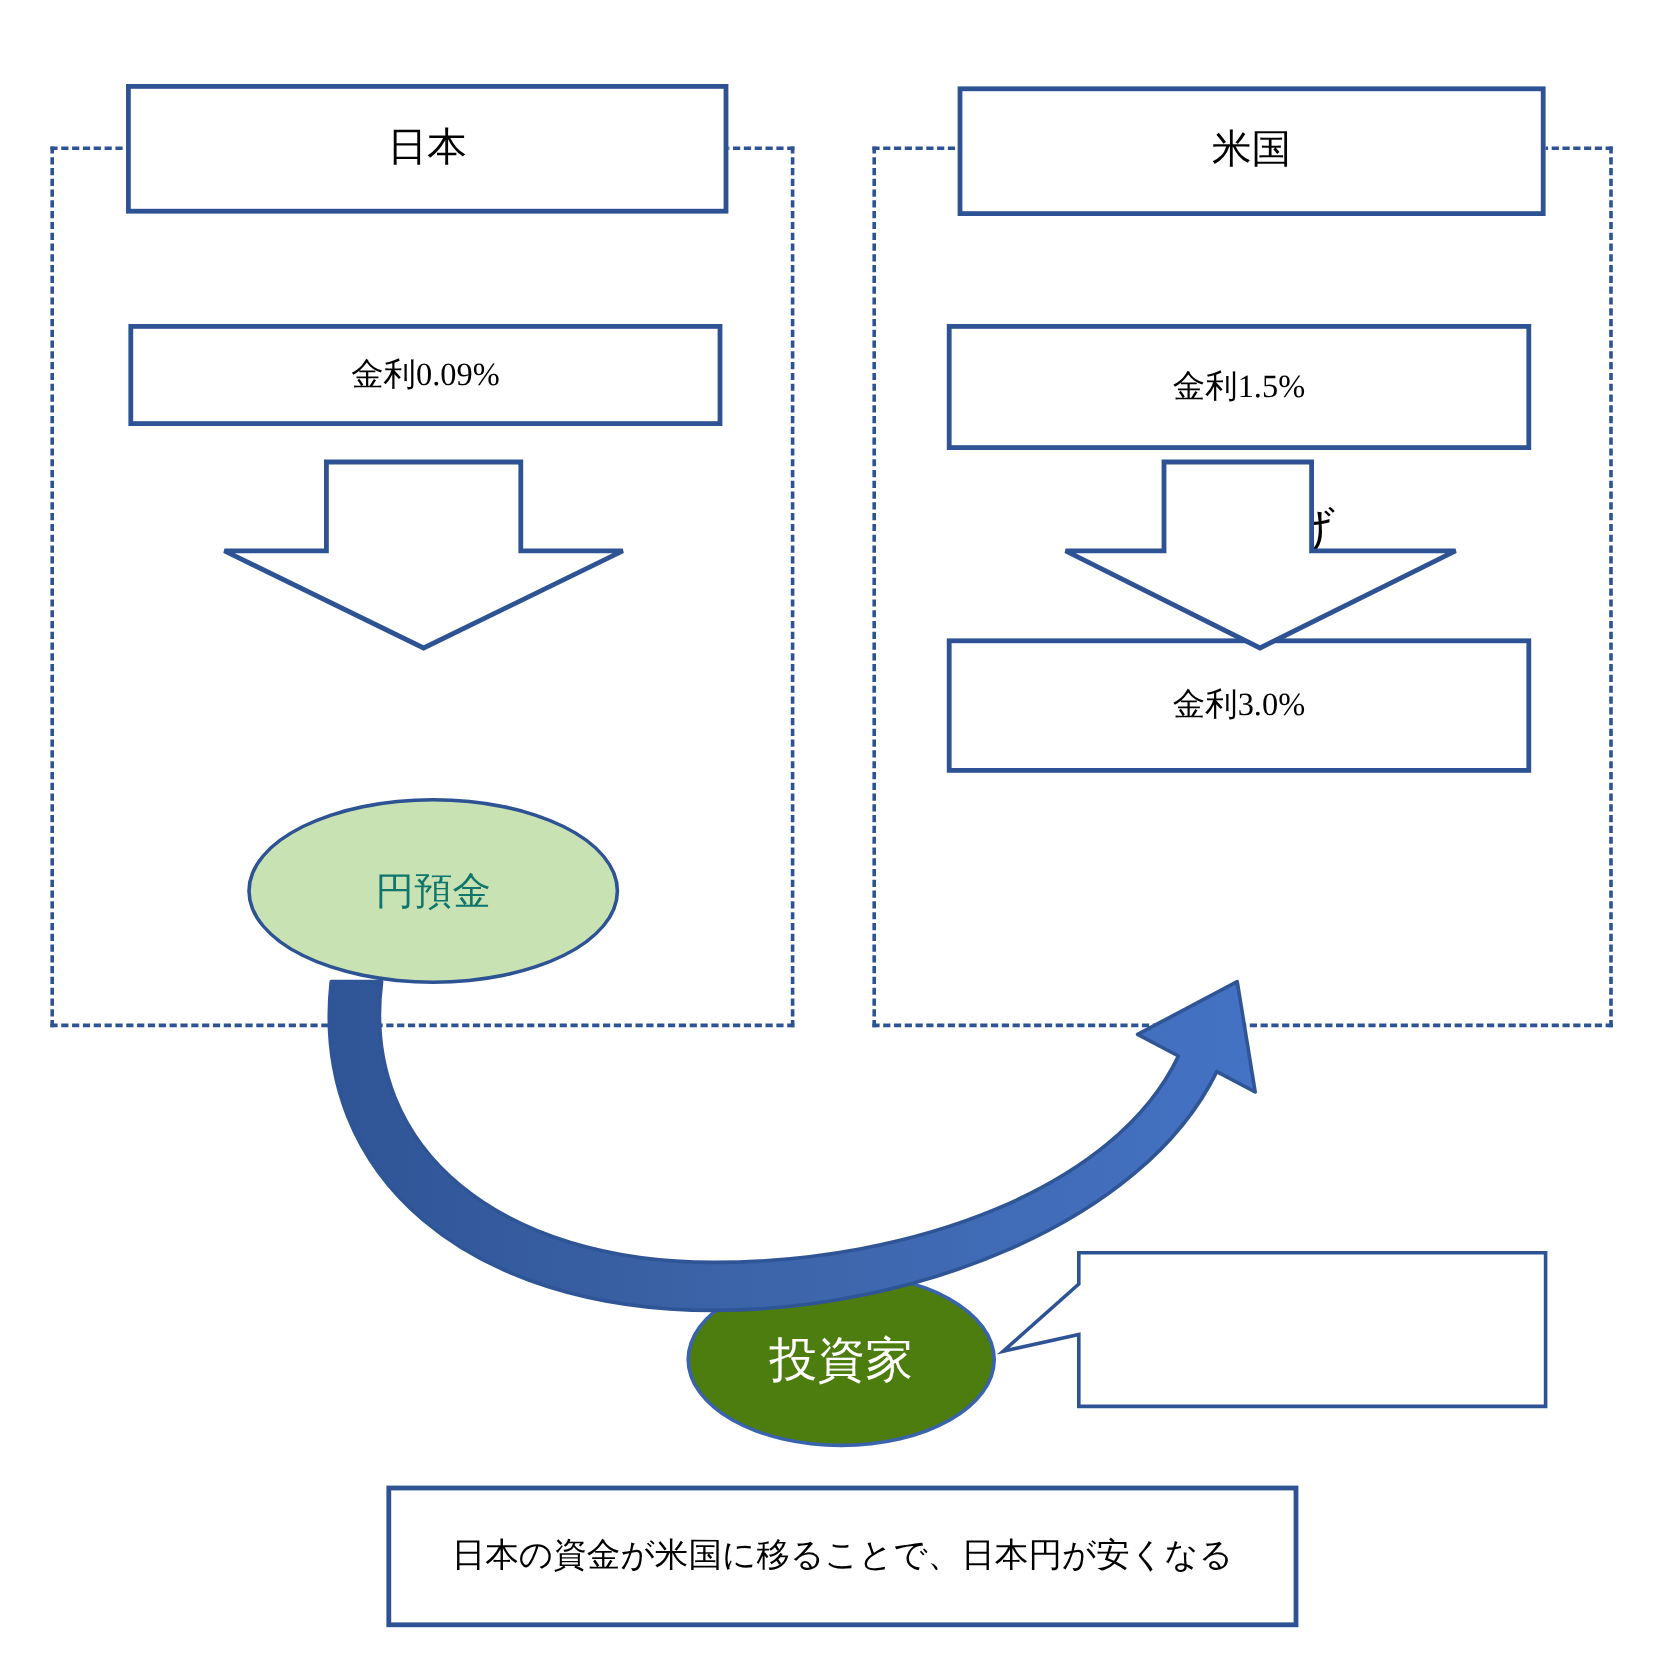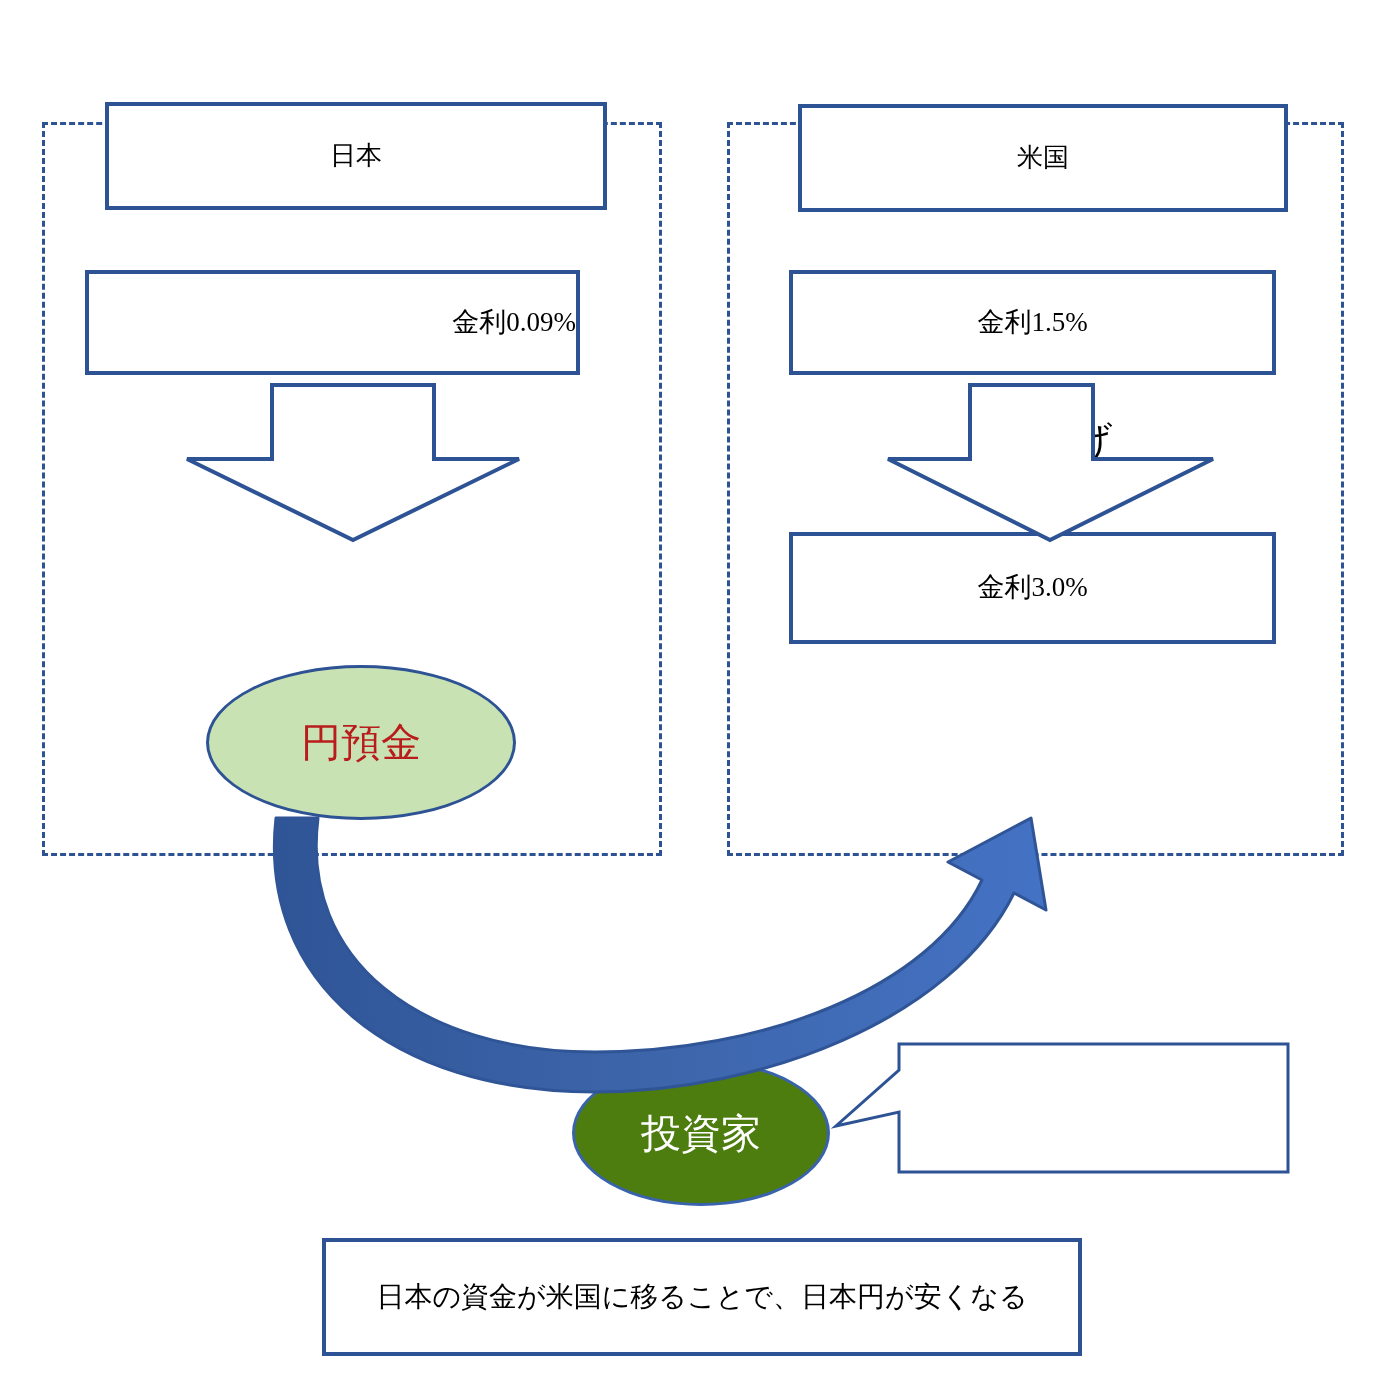--- a/index.html
+++ b/index.html
@@ -28,36 +28,36 @@
     position: absolute;
     box-sizing: border-box;
     border: 4px solid #2e5395;
     background: #ffffff;
     display: flex;
     align-items: center;
     justify-content: center;
     text-align: center;
     line-height: 1.25;
   }
-  .title-box { font-size: 26px; margin-top: 32px; }
+  .title-box { font-size: 33px; }
   .rate-box  { font-size: 27px; }
   .oval {
     position: absolute;
     box-sizing: border-box;
     border: 3px solid #2e5395;
     border-radius: 50%;
     display: flex;
     align-items: center;
     justify-content: center;
     text-align: center;
   }
   .oval-green {
     background: #c9e2b3;
-    color: #b91c1c;
-    font-size: 40px;
+    color: #0f766e;
+    font-size: 32px;
   }
   .oval-blue {
     background: #4d7c0f;
     border-color: #3a63ad;
     color: #ffffff;
     font-size: 40px;
   }
   .callout-text {
     position: absolute;
     box-sizing: border-box;
@@ -99,21 +99,21 @@
 
 <div id="canvas">
 
   <div class="region" style="left:42px; top:122px; width:620px; height:734px;"></div>
   <div class="region" style="left:727px; top:122px; width:617px; height:734px;"></div>
 
   <div class="box title-box" style="left:105px; top:70px; width:502px; height:108px;">
     <span>日本</span>
   </div>
 
-  <div class="box rate-box" style="left:85px; top:270px; width:495px; height:105px;justify-content:flex-end;">
+  <div class="box rate-box" style="left:107px; top:270px; width:495px; height:85px;">
     <span>金利0.09%</span>
   </div>
 
 
   <div class="oval oval-green" style="left:206px; top:665px; width:310px; height:155px;">
     <span>円預金</span>
   </div>
 
   <div class="box title-box" style="left:798px; top:72px; width:490px; height:108px;">
     <span>米国</span>

